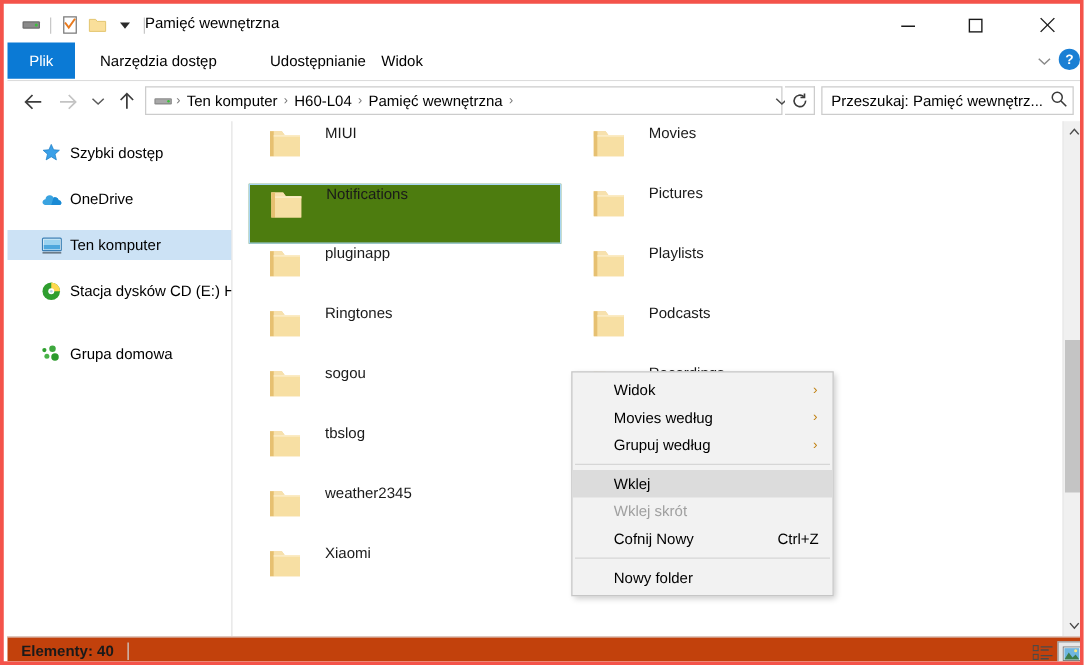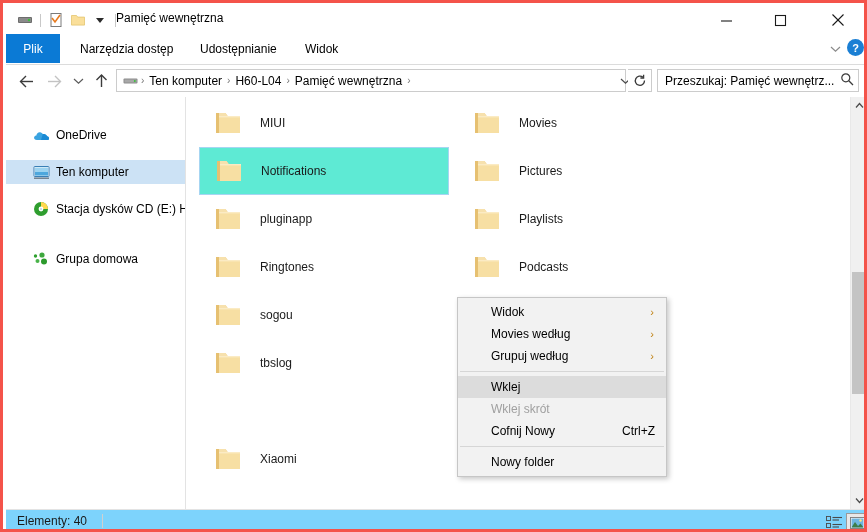--- a/index.html
+++ b/index.html
@@ -94,21 +94,21 @@
     white-space: nowrap;
   }
   #tab-file {
     left: 0px;
     width: 54px;
     padding: 0;
     background: #0b7ad5;
     color: #ffffff;
   }
   #tab-home  { left: 60px; }
-  #tab-share { left: 180px; }
+  #tab-share { left: 196px; }
   #tab-view  { left: 285px; }
 
   #ribbon-collapse {
     position: absolute;
     left: 820px; top: 6px;
     width: 18px; height: 18px;
     display: flex; align-items: center; justify-content: center;
   }
   #help-btn {
     position: absolute;
@@ -246,26 +246,25 @@
   #file-pane {
     position: absolute;
     left: 180px; top: 0;
     width: 663px; height: 412px;
     overflow: hidden;
   }
   .tile {
     position: absolute;
     width: 250px; height: 48px;
     display: flex;
-    align-items: center;
     box-sizing: border-box;
   }
   .tile.selected {
     border: 1px solid #a6d5f2;
-    background: #5eead4;
+    background: #4d7c0f;
   }
   .tile .folder-ico {
     width: 32px; height: 32px;
     margin-left: 13px;
     margin-right: 16px;
     flex: 0 0 32px;
   }
   .tile .tile-label {
     font-size: 12px;
     color: #1a1a1a;
@@ -335,22 +334,23 @@
     height: 1px;
     background: #d6d6d6;
     margin: 4px 2px 4px 2px;
   }
 
   
   #status-bar {
     position: absolute;
     left: 0; top: 503px;
     width: 861px; height: 23px;
-    background: #7dd3fc;
+    background: #c2410c;
     border-top: 1px solid #e3e3e3;
+    font-weight: bold;
   }
   #status-text {
     position: absolute;
     left: 11px; top: 4px;
     font-size: 12px;
     color: #1a1a1a;
   }
   #status-div {
     position: absolute;
     left: 96px; top: 4px;
@@ -497,20 +497,28 @@
         </svg>
       </span>
     </div>
   </div>
 
   <div id="content">
 
     <div id="nav-pane">
       <div class="nav-spacer"></div>
 
+      <div class="nav-item">
+        <span class="nav-ico">
+          <svg width="16" height="16" viewBox="0 0 16 16">
+            <path d="M8 1.5 L9.9 5.8 L14.5 6.2 L11 9.3 L12.1 13.9 L8 11.4 L3.9 13.9 L5 9.3 L1.5 6.2 L6.1 5.8 Z" fill="#3aa0e8" stroke="#1f7fc6" stroke-width="0.6"></path>
+          </svg>
+        </span>
+        <span>Szybki dostęp</span>
+      </div>
       <div class="nav-spacer"></div>
 
       <div class="nav-item">
         <span class="nav-ico">
           <svg width="17" height="13" viewBox="0 0 17 13">
             <path d="M4 11 C1.6 11 0.6 9.3 1.2 7.9 C1.7 6.7 3 6.4 3.4 6.4 C3.5 4.3 5.3 3 7 3.2 C8.4 3.3 9.4 4.2 9.8 5.1 C11.5 4.4 13.6 5.4 13.9 7.2 C15.6 7.3 16.4 8.6 16 9.9 C15.7 10.8 14.8 11 14 11 Z" fill="#3aa3e0"></path>
             <path d="M9.8 5.1 C11.5 4.4 13.6 5.4 13.9 7.2 C15.6 7.3 16.4 8.6 16 9.9 C15.7 10.8 14.8 11 14 11 H8 Z" fill="#1a8ad4"></path>
           </svg>
         </span>
         <span>OneDrive</span>
@@ -671,20 +679,30 @@
           </div>
           <div class="tile" style="left: 272px; top: 242px;">
             <span class="folder-ico"><svg width="32" height="32" viewBox="0 0 32 32">
                 <path d="M4 6 h9.5 l2.2 3 H28 v17 H4 Z" fill="#f2d492"></path>
                 <path d="M4 6 h9.5 l2.2 3 H28 v2 H4 Z" fill="#f7e1ad"></path>
                 <path d="M4 26 V6 h3 v20 z" fill="#e6c071"></path>
                 <path d="M7 9 h21 v17 H7 Z" fill="#f7dfa3"></path>
                 <path d="M7 9 h21 v1.4 H7 Z" fill="#fbebc4"></path>
               </svg></span>
             <span class="tile-label">Video</span>
+          </div>
+          <div class="tile" style="left: 13px; top: 290px;">
+            <span class="folder-ico"><svg width="32" height="32" viewBox="0 0 32 32">
+                <path d="M4 6 h9.5 l2.2 3 H28 v17 H4 Z" fill="#f2d492"></path>
+                <path d="M4 6 h9.5 l2.2 3 H28 v2 H4 Z" fill="#f7e1ad"></path>
+                <path d="M4 26 V6 h3 v20 z" fill="#e6c071"></path>
+                <path d="M7 9 h21 v17 H7 Z" fill="#f7dfa3"></path>
+                <path d="M7 9 h21 v1.4 H7 Z" fill="#fbebc4"></path>
+              </svg></span>
+            <span class="tile-label">weather2345</span>
           </div>
           <div class="tile" style="left: 272px; top: 290px;">
             <span class="folder-ico"><svg width="32" height="32" viewBox="0 0 32 32">
                 <path d="M4 6 h9.5 l2.2 3 H28 v17 H4 Z" fill="#f2d492"></path>
                 <path d="M4 6 h9.5 l2.2 3 H28 v2 H4 Z" fill="#f7e1ad"></path>
                 <path d="M4 26 V6 h3 v20 z" fill="#e6c071"></path>
                 <path d="M7 9 h21 v17 H7 Z" fill="#f7dfa3"></path>
                 <path d="M7 9 h21 v1.4 H7 Z" fill="#fbebc4"></path>
               </svg></span>
             <span class="tile-label">Wi-Fi Direct</span>

